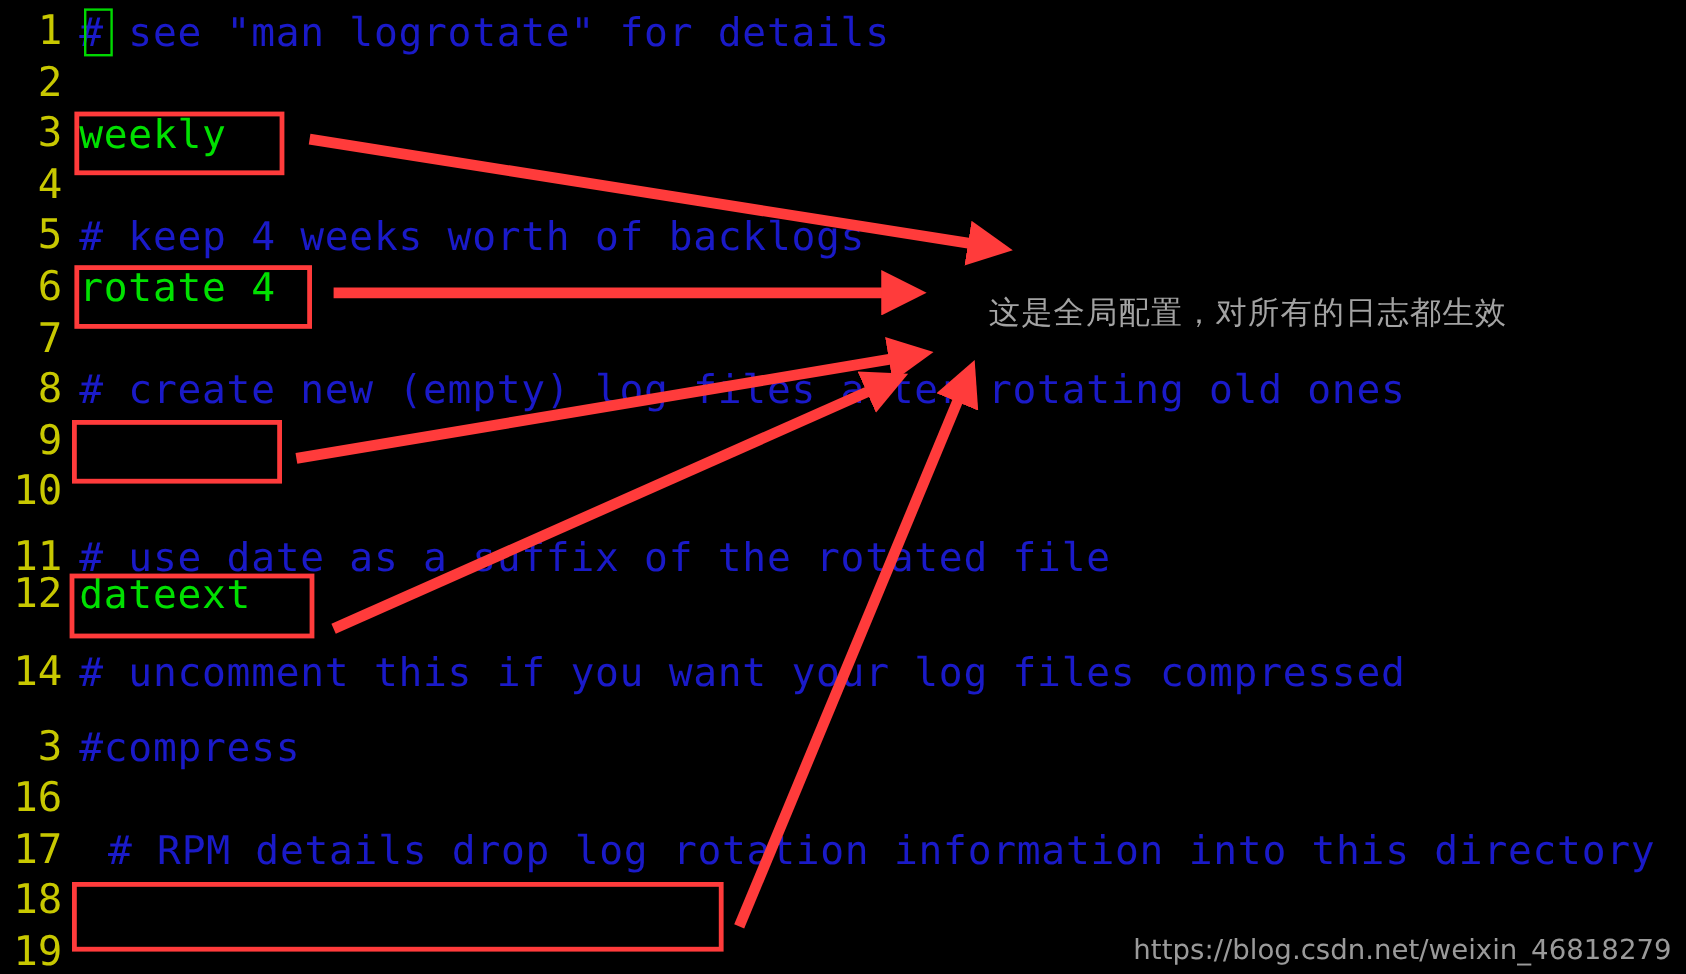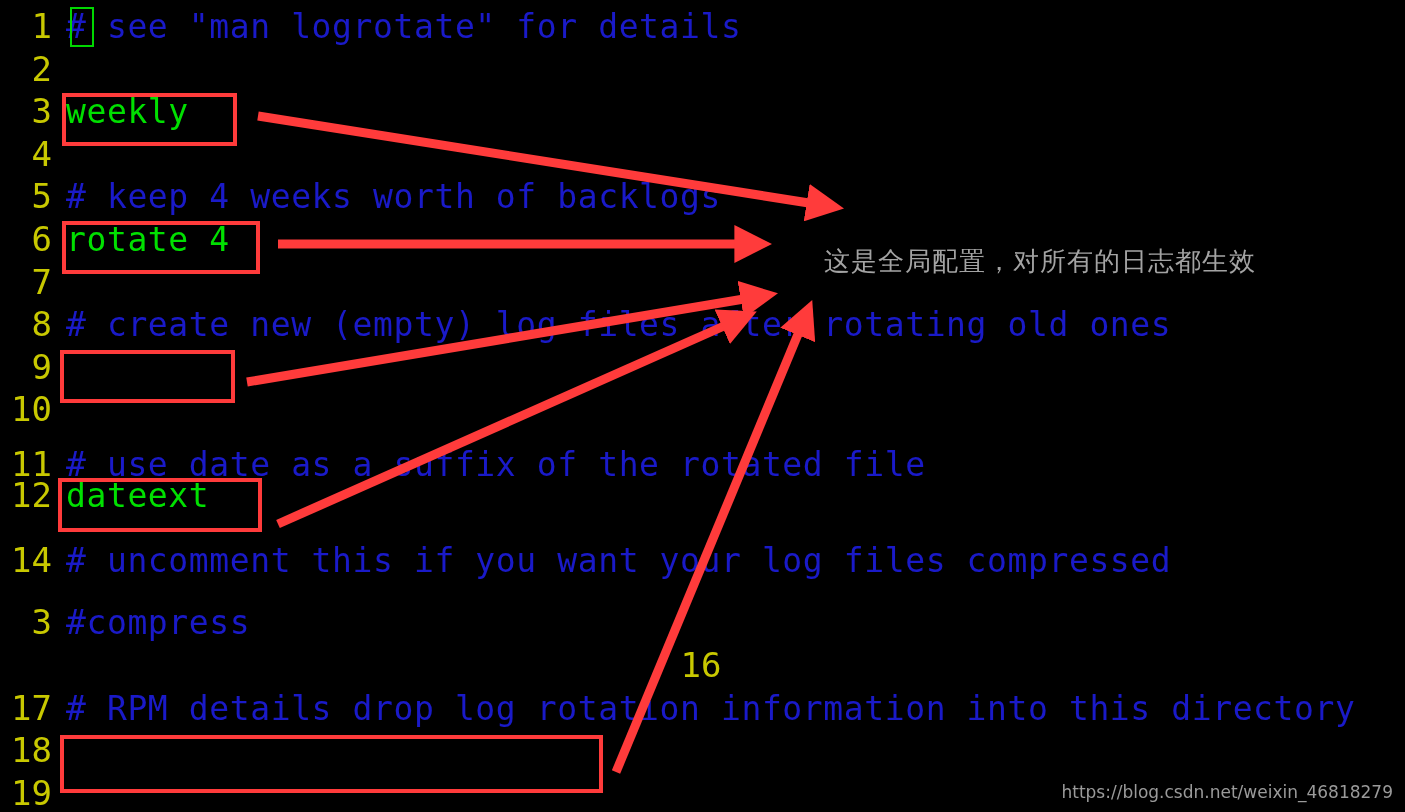--- a/index.html
+++ b/index.html
@@ -99,21 +99,21 @@
     letter-spacing: 1px;
   }
 
   
   #watermark {
     position: absolute;
     right: 12px;
     bottom: 10px;
     color: #9A9A9A;
     font-family: "DejaVu Sans", "Liberation Sans", sans-serif;
-    font-size: 17px;
+    font-size: 23px;
     line-height: 20px;
     white-space: pre;
   }
 </style>
 </head>
 <body>
 
 <div id="screen">
 
   <div id="code">
@@ -124,22 +124,22 @@
       <div class="row" style="top: 175.4px;"><span class="lineno">5</span><span class="code-text c-comment"># keep 4 weeks worth of backlogs</span></div>
       <div class="row" style="top: 218px;"><span class="lineno">6</span><span class="code-text c-active">rotate 4</span></div>
       <div class="row" style="top: 260.6px;"><span class="lineno">7</span><span class="code-text c-blank"></span></div>
       <div class="row" style="top: 303.2px;"><span class="lineno">8</span><span class="code-text c-comment"># create new (empty) log files after rotating old ones</span></div>
       <div class="row" style="top: 345.8px;"><span class="lineno">9</span></div>
       <div class="row" style="top: 388.4px;"><span class="lineno">10</span><span class="code-text c-blank"></span></div>
       <div class="row" style="top: 431px; margin-top: 12px;"><span class="lineno">11</span><span class="code-text c-comment"># use date as a suffix of the rotated file</span></div>
       <div class="row" style="top: 473.6px;"><span class="lineno">12</span><span class="code-text c-active">dateext</span></div>
       <div class="row" style="top: 539px;"><span class="lineno">14</span><span class="code-text c-comment"># uncomment this if you want your log files compressed</span></div>
       <div class="row" style="top: 601.4px;"><span class="lineno">3</span><span class="code-text c-comment">#compress</span></div>
-      <div class="row" style="top: 644px; justify-content: center;"><span class="lineno">16</span><span class="code-text c-blank"></span></div>
-      <div class="row" style="top: 686.6px;"><span class="lineno">17</span><span class="code-text c-comment"># RPM details drop log rotation information into this directory</span></div>
+      <div class="row" style="top: 644px;"><span class="lineno">16</span><span class="code-text c-blank"></span></div>
+      <div class="row" style="top: 686.6px; gap: 24px;"><span class="lineno">17</span><span class="code-text c-comment"># RPM details drop log rotation information into this directory</span></div>
       <div class="row" style="top: 729.2px;"><span class="lineno">18</span></div>
       <div class="row" style="top: 771.8px;"><span class="lineno">19</span><span class="code-text c-blank"></span></div>
     </div>
 
   <div id="cursor-box"></div>
 
   <div id="boxes">
       <div class="hl-box" style="left: 62px; top: 93px; width: 175px; height: 53px;"></div>
       <div class="hl-box" style="left: 62px; top: 221px; width: 198px; height: 53px;"></div>
       <div class="hl-box" style="left: 60px; top: 350px; width: 175px; height: 53px;"></div>

